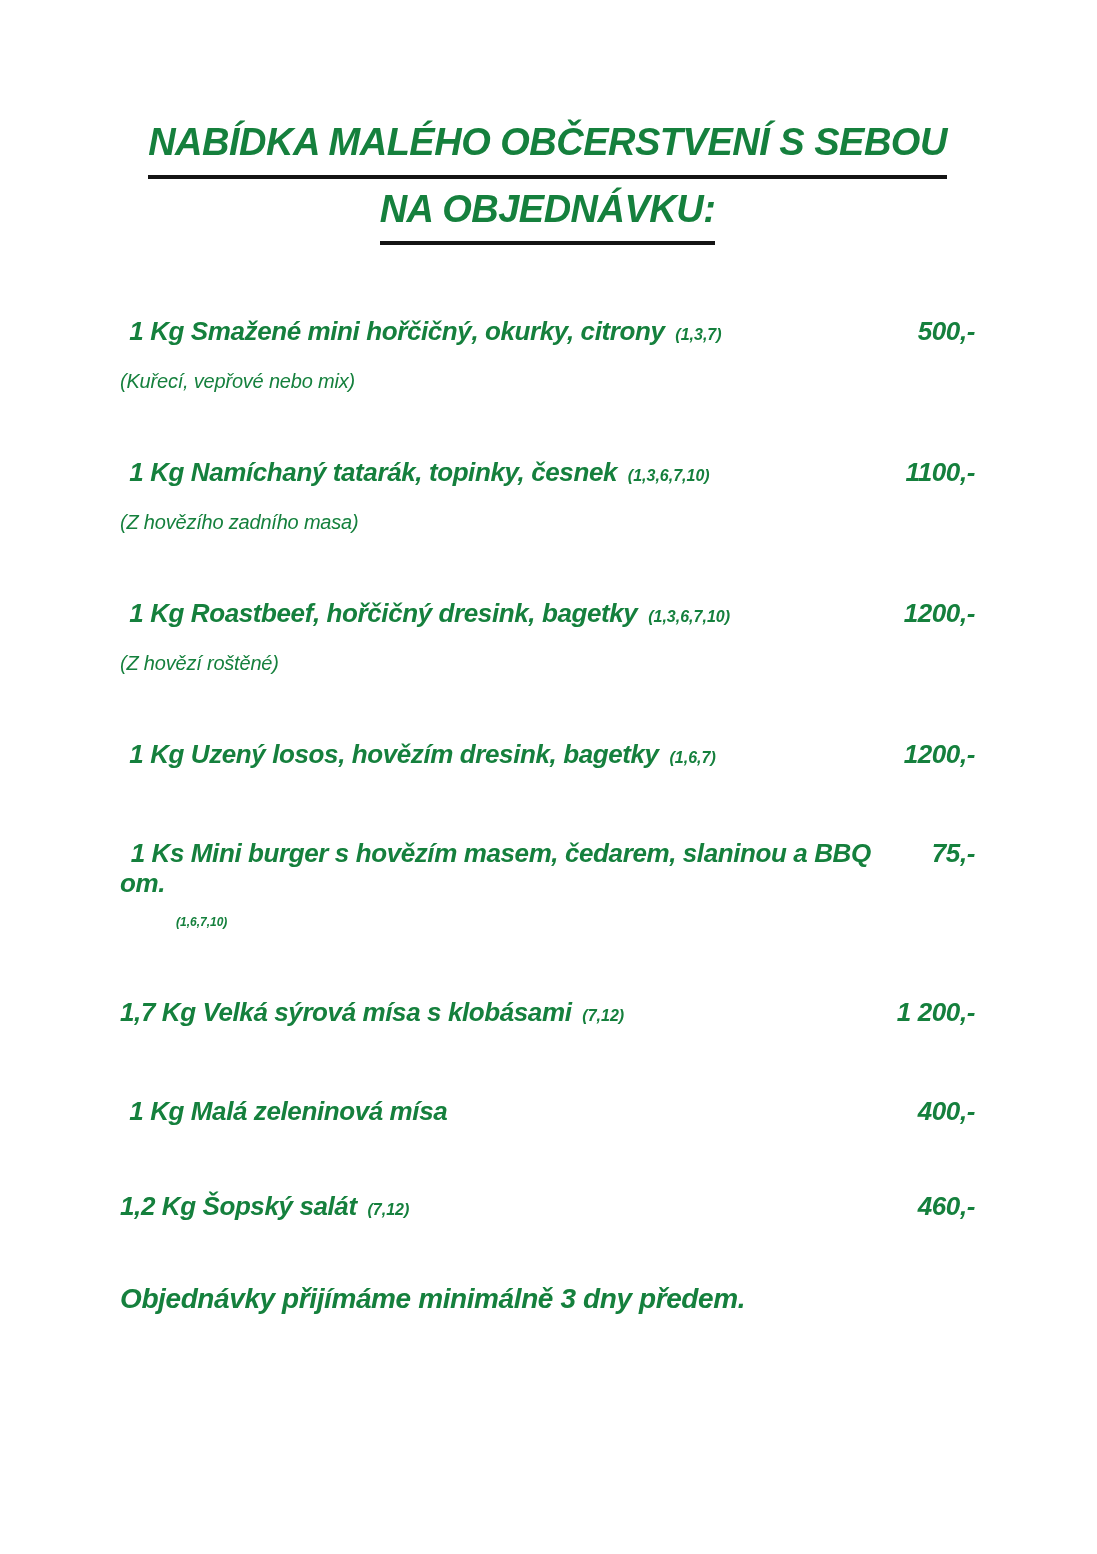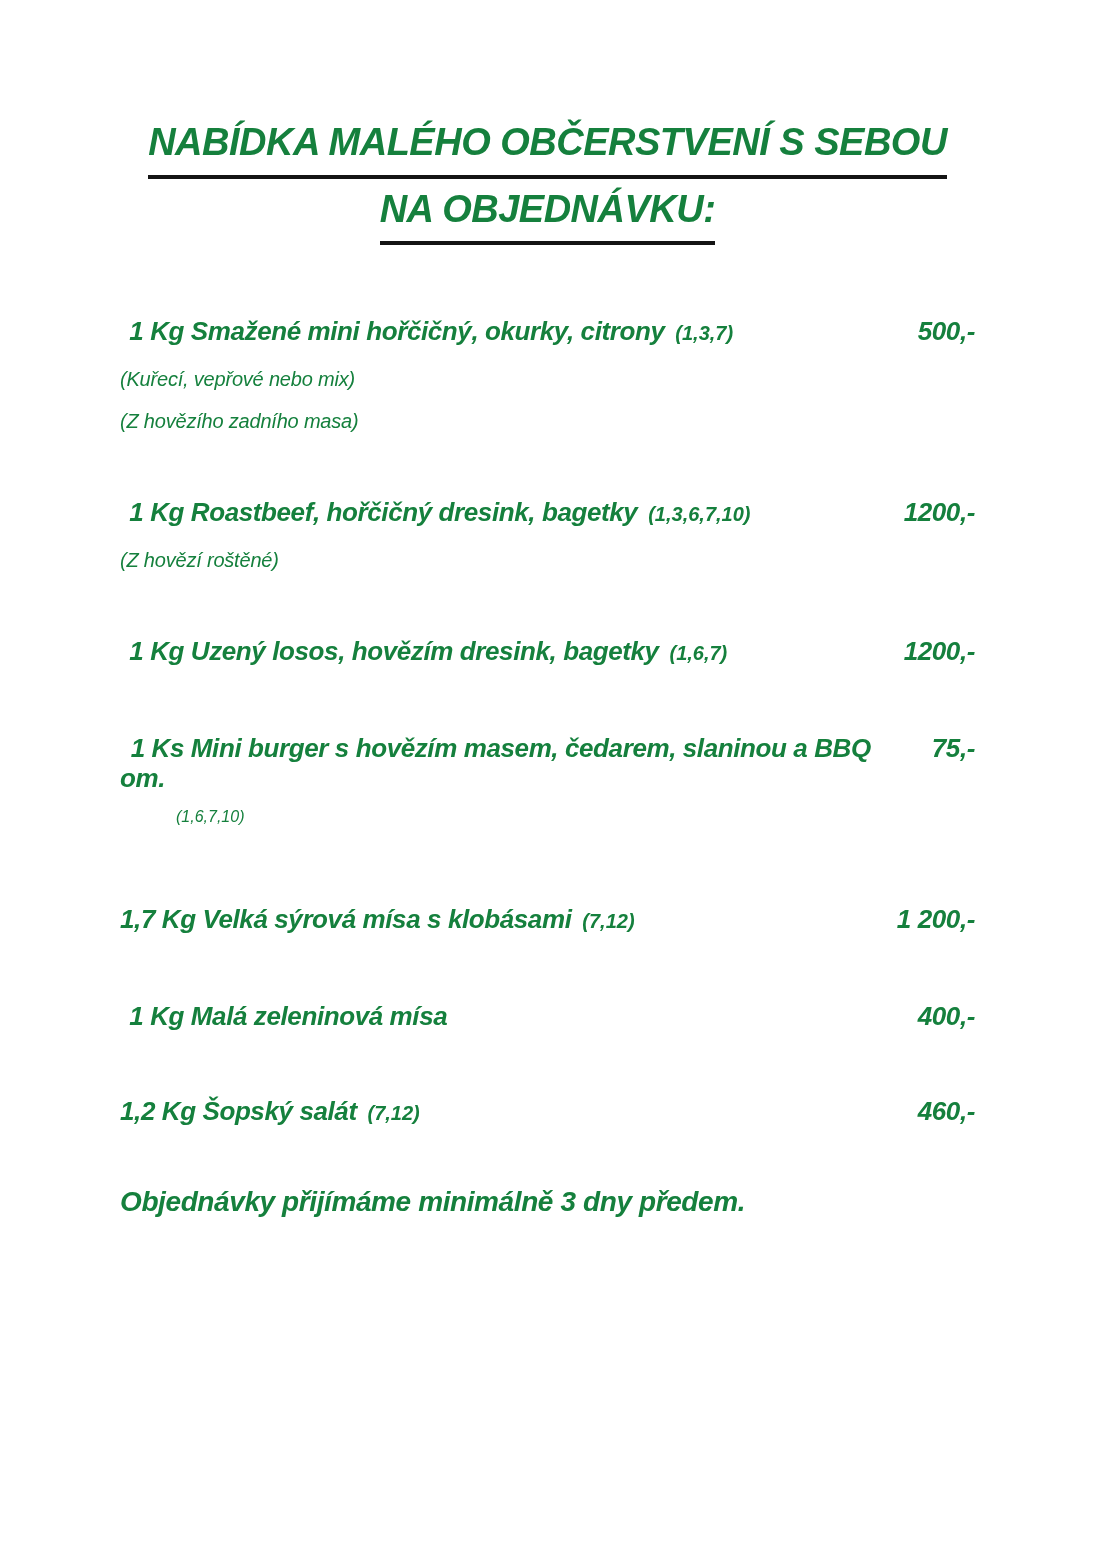--- a/index.html
+++ b/index.html
@@ -46,39 +46,39 @@
     margin-bottom: 20px;
   }
   .left { flex: 1 1 auto; padding-right: 12px; }
   .qty {
     display: inline-block;
     min-width: 64px;
     text-align: right;
   }
   .name { margin-right: 4px; }
   .alg {
-    font-size: 20px;
+    font-size: 16px;
     font-weight: 600;
     letter-spacing: 0;
     white-space: nowrap;
   }
   .name-extra { margin: 0 4px 0 6px; }
   .price { white-space: nowrap; margin-top: 45px; }
   .note {
     font-size: 20px;
     font-weight: 400;
     line-height: 26px;
     letter-spacing: -0.2px;
     margin: -2px 0 18px 0;
   }
   .alg-below {
-    font-size: 16px;
-    font-weight: 400;
+    font-size: 12px;
+    font-weight: 700;
     line-height: 20px;
-    margin: -6px 0 32px 56px;
+    margin: -6px 0 20px 56px;
   }
   
   .footer {
     font-weight: bold;
     font-size: 28px;
     letter-spacing: -0.4px;
     margin-top: 58px;
   }
 </style>
 </head>
@@ -97,20 +97,28 @@
         <span class="qty">1 Kg</span>
         <span class="name">Smažené mini hořčičný, okurky, citrony</span>
         <span class="alg">(1,3,7)</span>
       </div>
       <span class="price">500,-</span>
     </div>
     <div class="note">(Kuřecí, vepřové nebo mix)</div>
   </div>
 
   <div class="item-block">
+    <div class="row">
+      <div class="left">
+        <span class="qty">1 Kg</span>
+        <span class="name">Namíchaný tatarák, topinky, česnek</span>
+        <span class="alg">(1,3,6,7,10)</span>
+      </div>
+      <span class="price">1100,-</span>
+    </div>
     <div class="note">(Z hovězího zadního masa)</div>
   </div>
 
   <div class="item-block">
     <div class="row">
       <div class="left">
         <span class="qty">1 Kg</span>
         <span class="name">Roastbeef, hořčičný dresink, bagetky</span>
         <span class="alg">(1,3,6,7,10)</span>
       </div>

